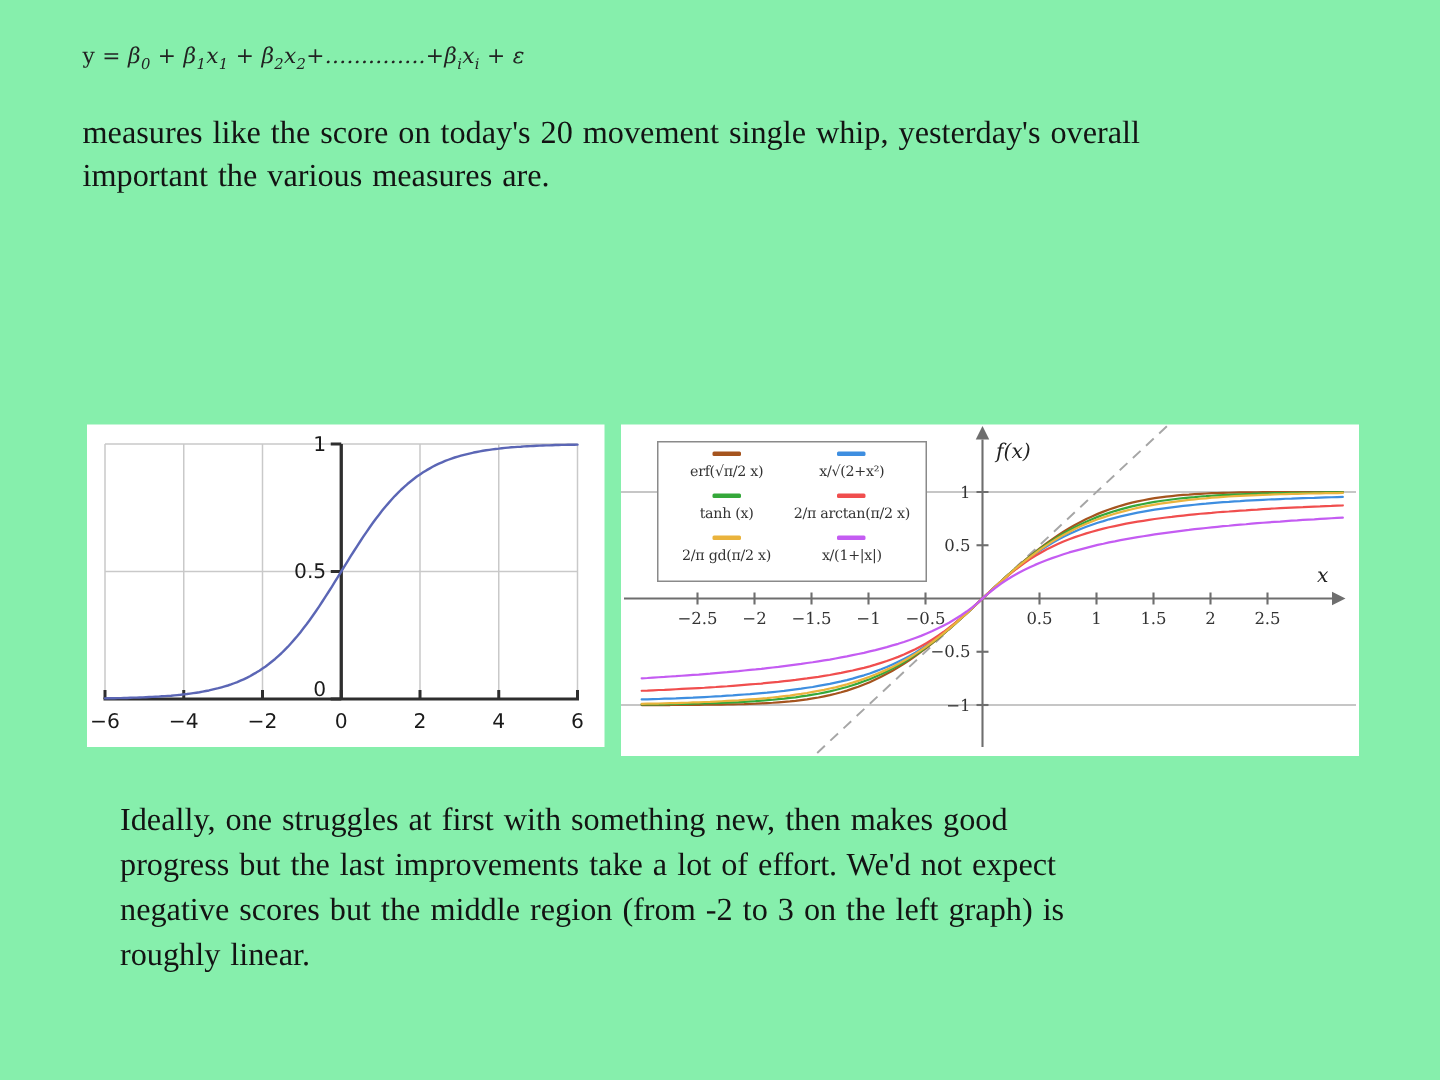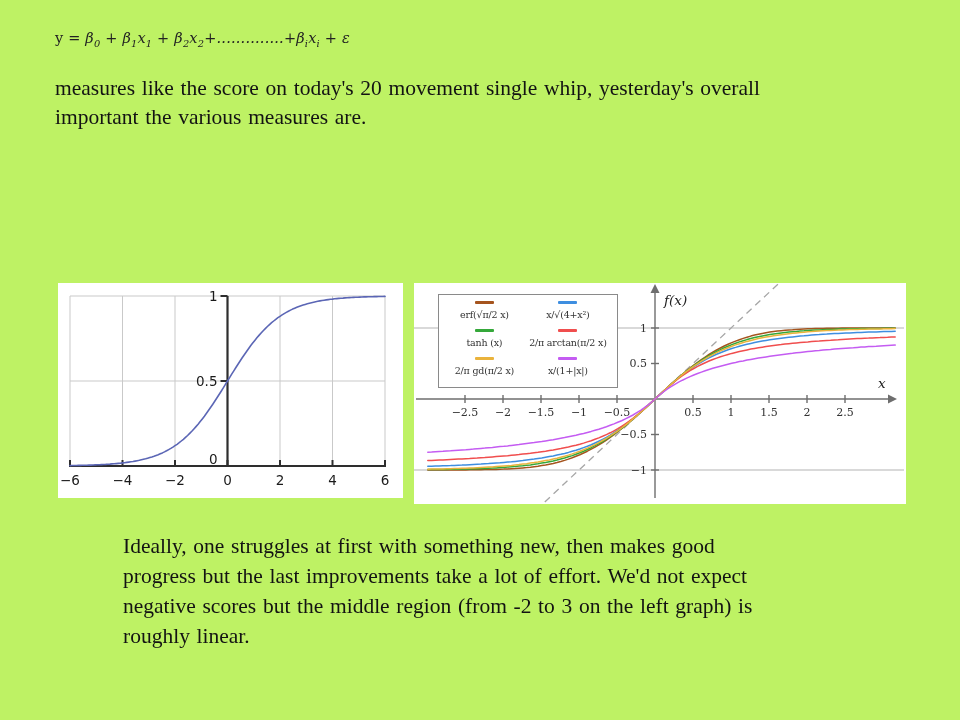--- a/index.html
+++ b/index.html
@@ -1,36 +1,36 @@
 <!DOCTYPE html>
 <html><head>
 <meta charset="utf-8">
 <style>
   html,body{margin:0;padding:0;}
   body{
     width:960px;height:720px;position:relative;overflow:hidden;
     background:#ffffff;
     font-family:"Liberation Serif", serif;
   }
-  .slide{position:absolute;inset:0;background:#bef264;}
+  .slide{position:absolute;inset:0;background:#86efac;}
   .formula{
     position:absolute;left:55px;top:30px;
     font-size:14.5px;color:#222;letter-spacing:0.2px;
     font-family:"DejaVu Serif", serif;
   }
   .formula .it{font-style:italic;}
   .formula sub{font-size:0.68em;line-height:0;}
   .para{
     position:absolute;color:#131313;
     font-size:21.5px;line-height:29px;
     word-spacing:0.06em;
   }
   .para.p1{left:55px;top:74px;width:870px;}
   .para.p2{left:55px;top:219px;width:870px;}
-  .para.p3{left:80px;top:531px;width:800px;line-height:30px;margin-left:43px;}
+  .para.p3{left:80px;top:531px;width:800px;line-height:30px;}
   .chart{position:absolute;background:#fff;}
   .chart.left{left:58px;top:283px;width:345px;height:215px;}
   .chart.right{left:414px;top:283px;width:492px;height:221px;}
   .chart svg{display:block;width:100%;height:100%;}
   .legend{
     position:absolute;left:24px;top:11px;width:180px;height:94px;
     background:#fff;border:1.3px solid #8a8a8a;box-sizing:border-box;
     display:grid;grid-template-columns:46% 54%;align-content:space-evenly;
     padding:2px 4px 2px 7px;
   }
@@ -138,21 +138,21 @@
         <polyline points="13.8,186.2 17.6,186.1 21.4,186.0 25.2,186.0 29.0,185.9 32.8,185.8 36.6,185.7 40.4,185.6 44.2,185.5 48.0,185.3 51.8,185.2 55.6,185.0 59.4,184.9 63.2,184.7 67.0,184.5 70.8,184.3 74.6,184.1 78.4,183.9 82.2,183.6 86.0,183.3 89.8,183.0 93.6,182.7 97.4,182.4 101.2,182.0 105.0,181.6 108.8,181.1 112.6,180.7 116.4,180.1 120.2,179.6 124.0,179.0 127.8,178.3 131.6,177.6 135.4,176.9 139.2,176.0 143.0,175.2 146.8,174.2 150.6,173.2 154.4,172.1 158.2,170.9 162.0,169.6 165.8,168.2 169.6,166.7 173.4,165.1 177.2,163.4 181.0,161.6 184.8,159.6 188.6,157.5 192.4,155.3 196.2,152.9 200.0,150.4 203.8,147.8 207.6,145.0 211.4,142.1 215.2,139.1 219.0,135.9 222.8,132.7 226.6,129.3 230.4,125.9 234.2,122.4 238.0,118.8 241.8,115.3 245.6,111.7 249.4,108.2 253.2,104.8 257.0,101.4 260.8,98.0 264.6,94.8 268.4,91.7 272.2,88.7 276.0,85.9 279.8,83.1 283.6,80.6 287.4,78.1 291.2,75.8 295.0,73.6 298.8,71.6 302.6,69.7 306.4,67.9 310.2,66.2 314.0,64.7 317.8,63.2 321.6,61.9 325.4,60.7 329.2,59.5 333.0,58.4 336.8,57.4 340.6,56.5 344.4,55.6 348.2,54.8 352.0,54.1 355.8,53.4 359.6,52.8 363.4,52.2 367.2,51.7 371.0,51.2 374.8,50.7 378.6,50.3 382.4,49.9 386.2,49.5 390.0,49.2 393.8,48.8 397.6,48.6 401.4,48.3 405.2,48.0 409.0,47.8 412.8,47.6 416.6,47.4 420.4,47.2 424.2,47.1 428.0,46.9 431.8,46.8 435.6,46.6 439.4,46.5 443.2,46.4 447.0,46.3 450.8,46.2 454.6,46.1 458.4,46.0 462.2,45.9 466.0,45.9 469.8,45.8 473.6,45.7 477.4,45.7 481.2,45.6" fill="none" stroke="#eab33c" stroke-width="1.5" stroke-linejoin="round" stroke-linecap="round"></polyline>
         <polyline points="13.8,169.2 17.6,169.0 21.4,168.7 25.2,168.5 29.0,168.3 32.8,168.0 36.6,167.8 40.4,167.5 44.2,167.2 48.0,166.9 51.8,166.7 55.6,166.4 59.4,166.1 63.2,165.7 67.0,165.4 70.8,165.1 74.6,164.7 78.4,164.4 82.2,164.0 86.0,163.6 89.8,163.3 93.6,162.9 97.4,162.4 101.2,162.0 105.0,161.6 108.8,161.1 112.6,160.6 116.4,160.1 120.2,159.6 124.0,159.0 127.8,158.5 131.6,157.9 135.4,157.3 139.2,156.7 143.0,156.0 146.8,155.3 150.6,154.6 154.4,153.8 158.2,153.0 162.0,152.2 165.8,151.3 169.6,150.4 173.4,149.4 177.2,148.4 181.0,147.3 184.8,146.2 188.6,145.0 192.4,143.7 196.2,142.3 200.0,140.9 203.8,139.3 207.6,137.7 211.4,135.9 215.2,134.0 219.0,132.0 222.8,129.7 226.6,127.3 230.4,124.7 234.2,121.9 238.0,118.7 241.8,115.3 245.6,112.0 249.4,109.0 253.2,106.2 257.0,103.7 260.8,101.3 264.6,99.2 268.4,97.2 272.2,95.4 276.0,93.6 279.8,92.0 283.6,90.5 287.4,89.1 291.2,87.8 295.0,86.5 298.8,85.3 302.6,84.2 306.4,83.2 310.2,82.2 314.0,81.2 317.8,80.3 321.6,79.5 325.4,78.6 329.2,77.9 333.0,77.1 336.8,76.4 340.6,75.7 344.4,75.1 348.2,74.5 352.0,73.9 355.8,73.3 359.6,72.7 363.4,72.2 367.2,71.7 371.0,71.2 374.8,70.7 378.6,70.3 382.4,69.8 386.2,69.4 390.0,69.0 393.8,68.6 397.6,68.2 401.4,67.8 405.2,67.5 409.0,67.1 412.8,66.8 416.6,66.5 420.4,66.1 424.2,65.8 428.0,65.5 431.8,65.2 435.6,64.9 439.4,64.7 443.2,64.4 447.0,64.1 450.8,63.9 454.6,63.6 458.4,63.4 462.2,63.2 466.0,62.9 469.8,62.7 473.6,62.5 477.4,62.3 481.2,62.1" fill="none" stroke="#c45cf2" stroke-width="1.5" stroke-linejoin="round" stroke-linecap="round"></polyline>
       </svg>
     <div class="legend" id="legend">
         <div class="entry">
           <span class="swatch" style="background: rgb(165, 84, 30);"></span>
           <span class="lbl">erf(√π/2 x)</span>
         </div>
         <div class="entry">
           <span class="swatch" style="background: rgb(62, 142, 224);"></span>
-          <span class="lbl">x/√(4+x²)</span>
+          <span class="lbl">x/√(2+x²)</span>
         </div>
         <div class="entry">
           <span class="swatch" style="background: rgb(53, 168, 58);"></span>
           <span class="lbl">tanh (x)</span>
         </div>
         <div class="entry">
           <span class="swatch" style="background: rgb(240, 78, 78);"></span>
           <span class="lbl">2/π arctan(π/2 x)</span>
         </div>
         <div class="entry">

